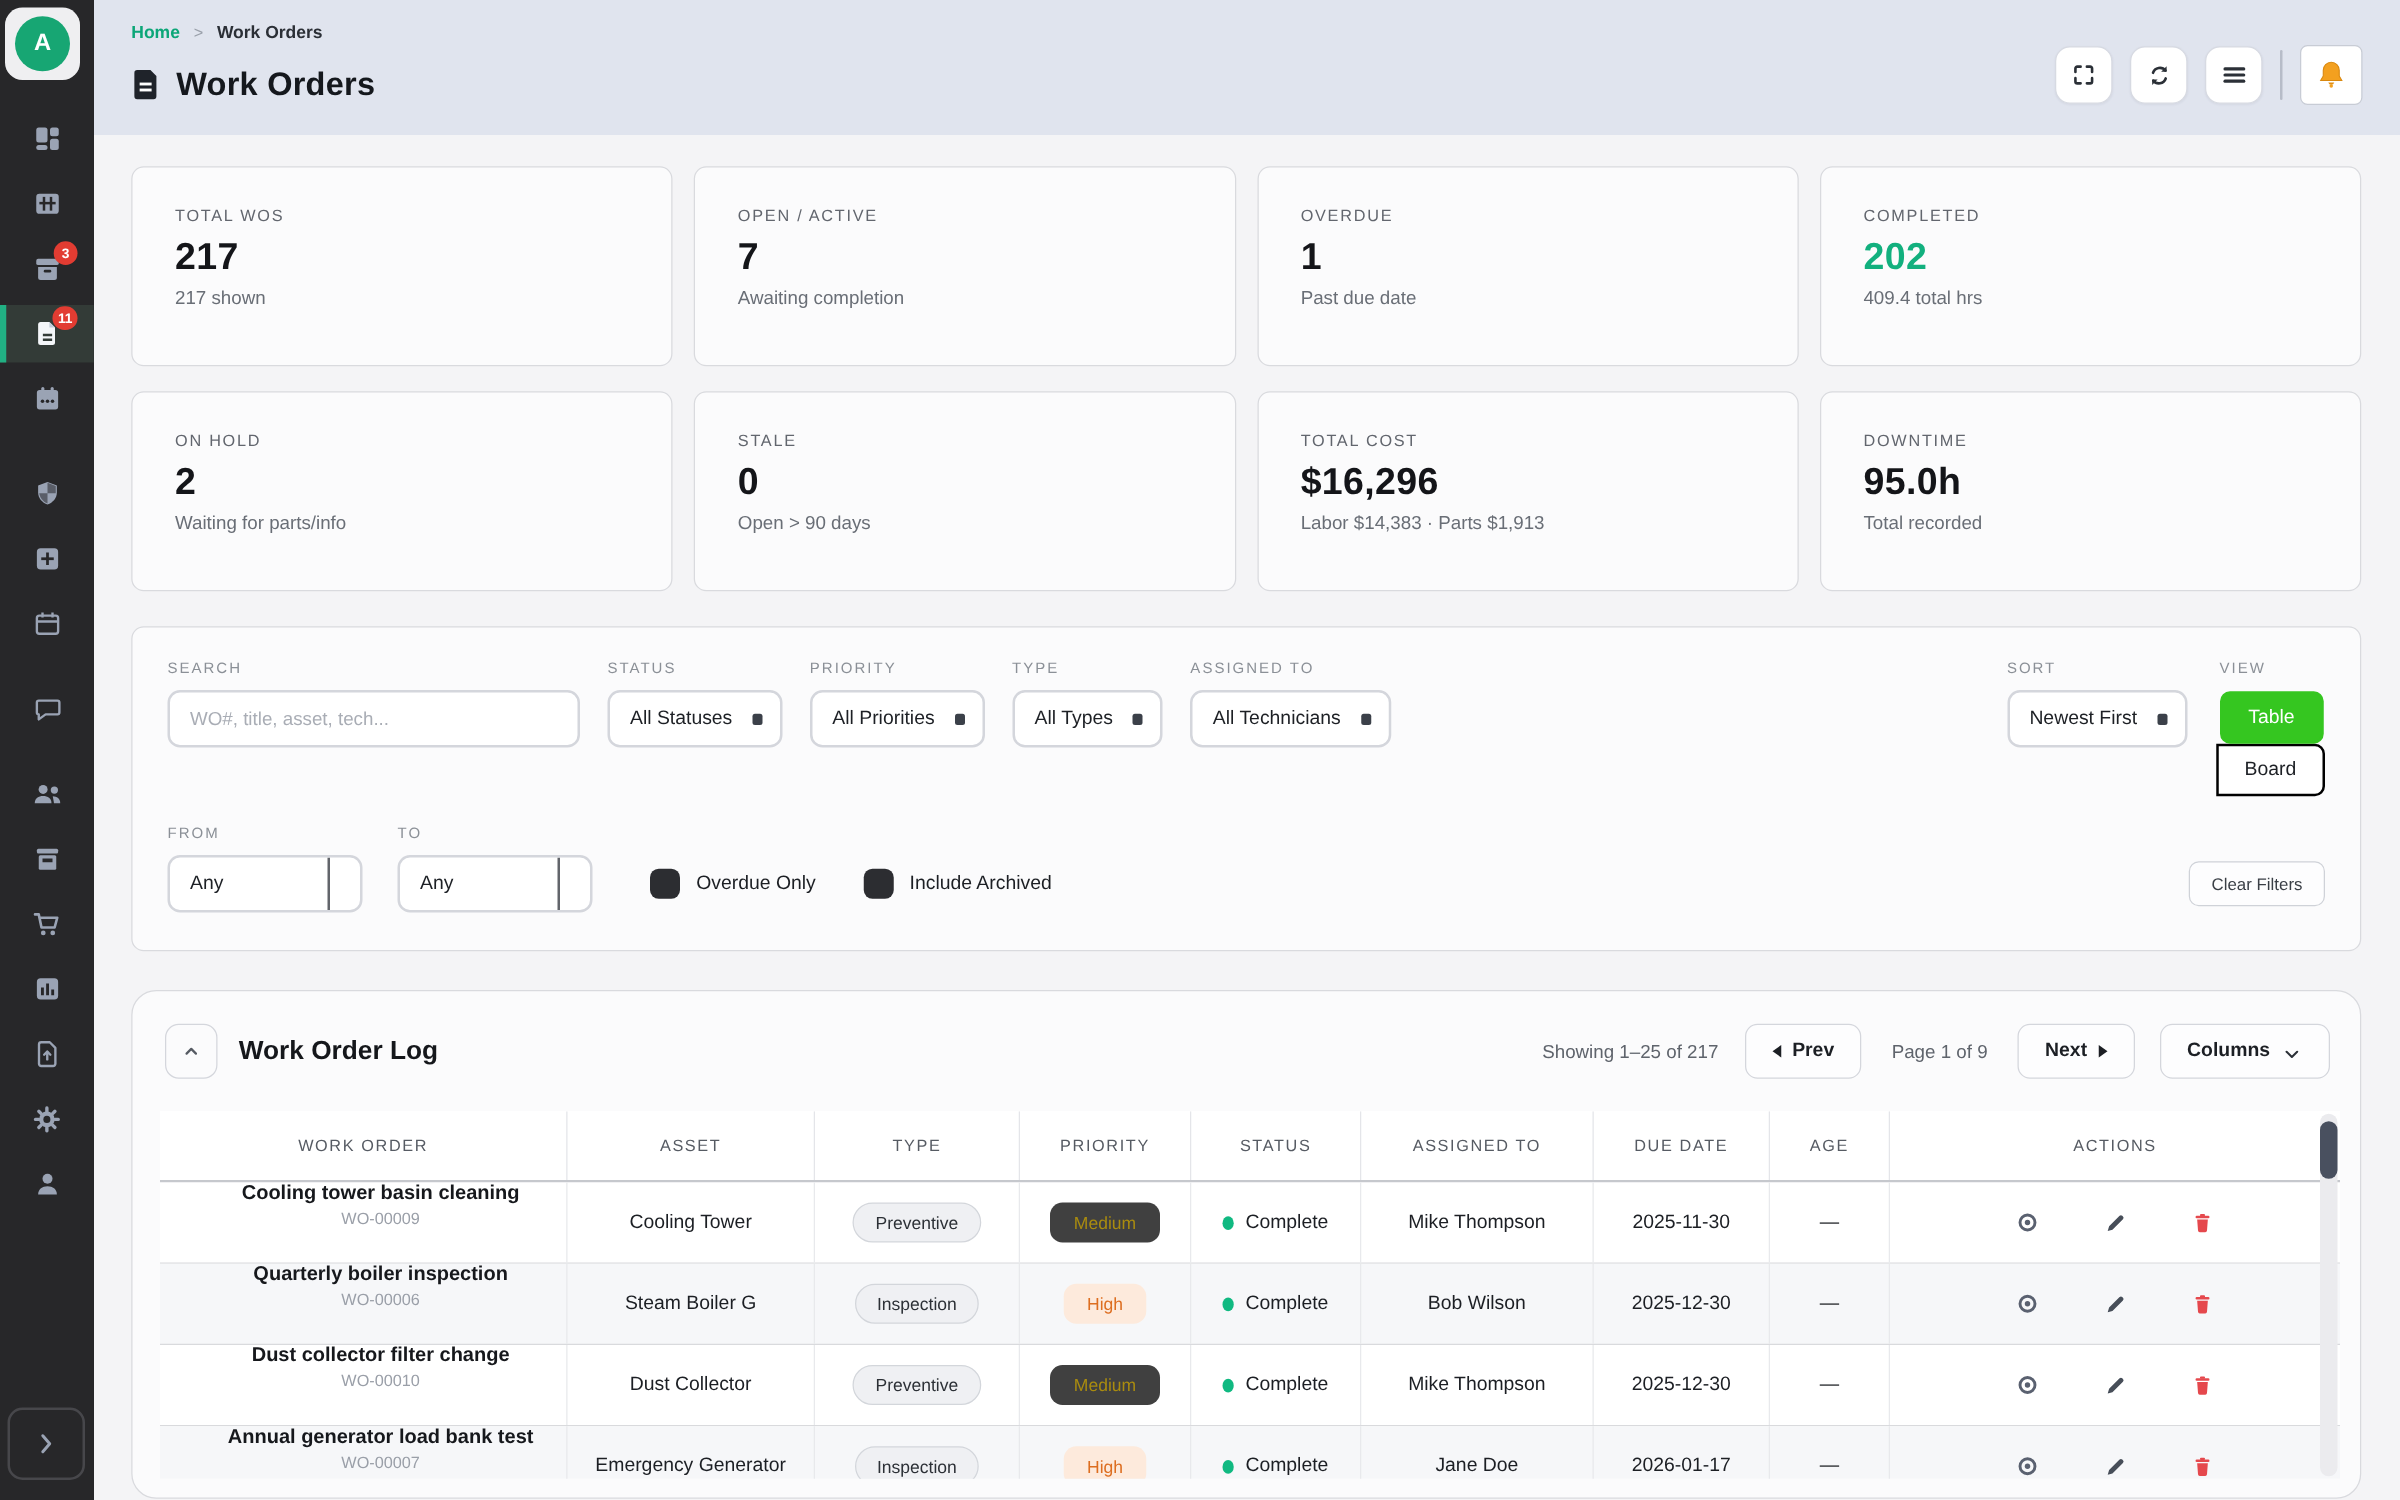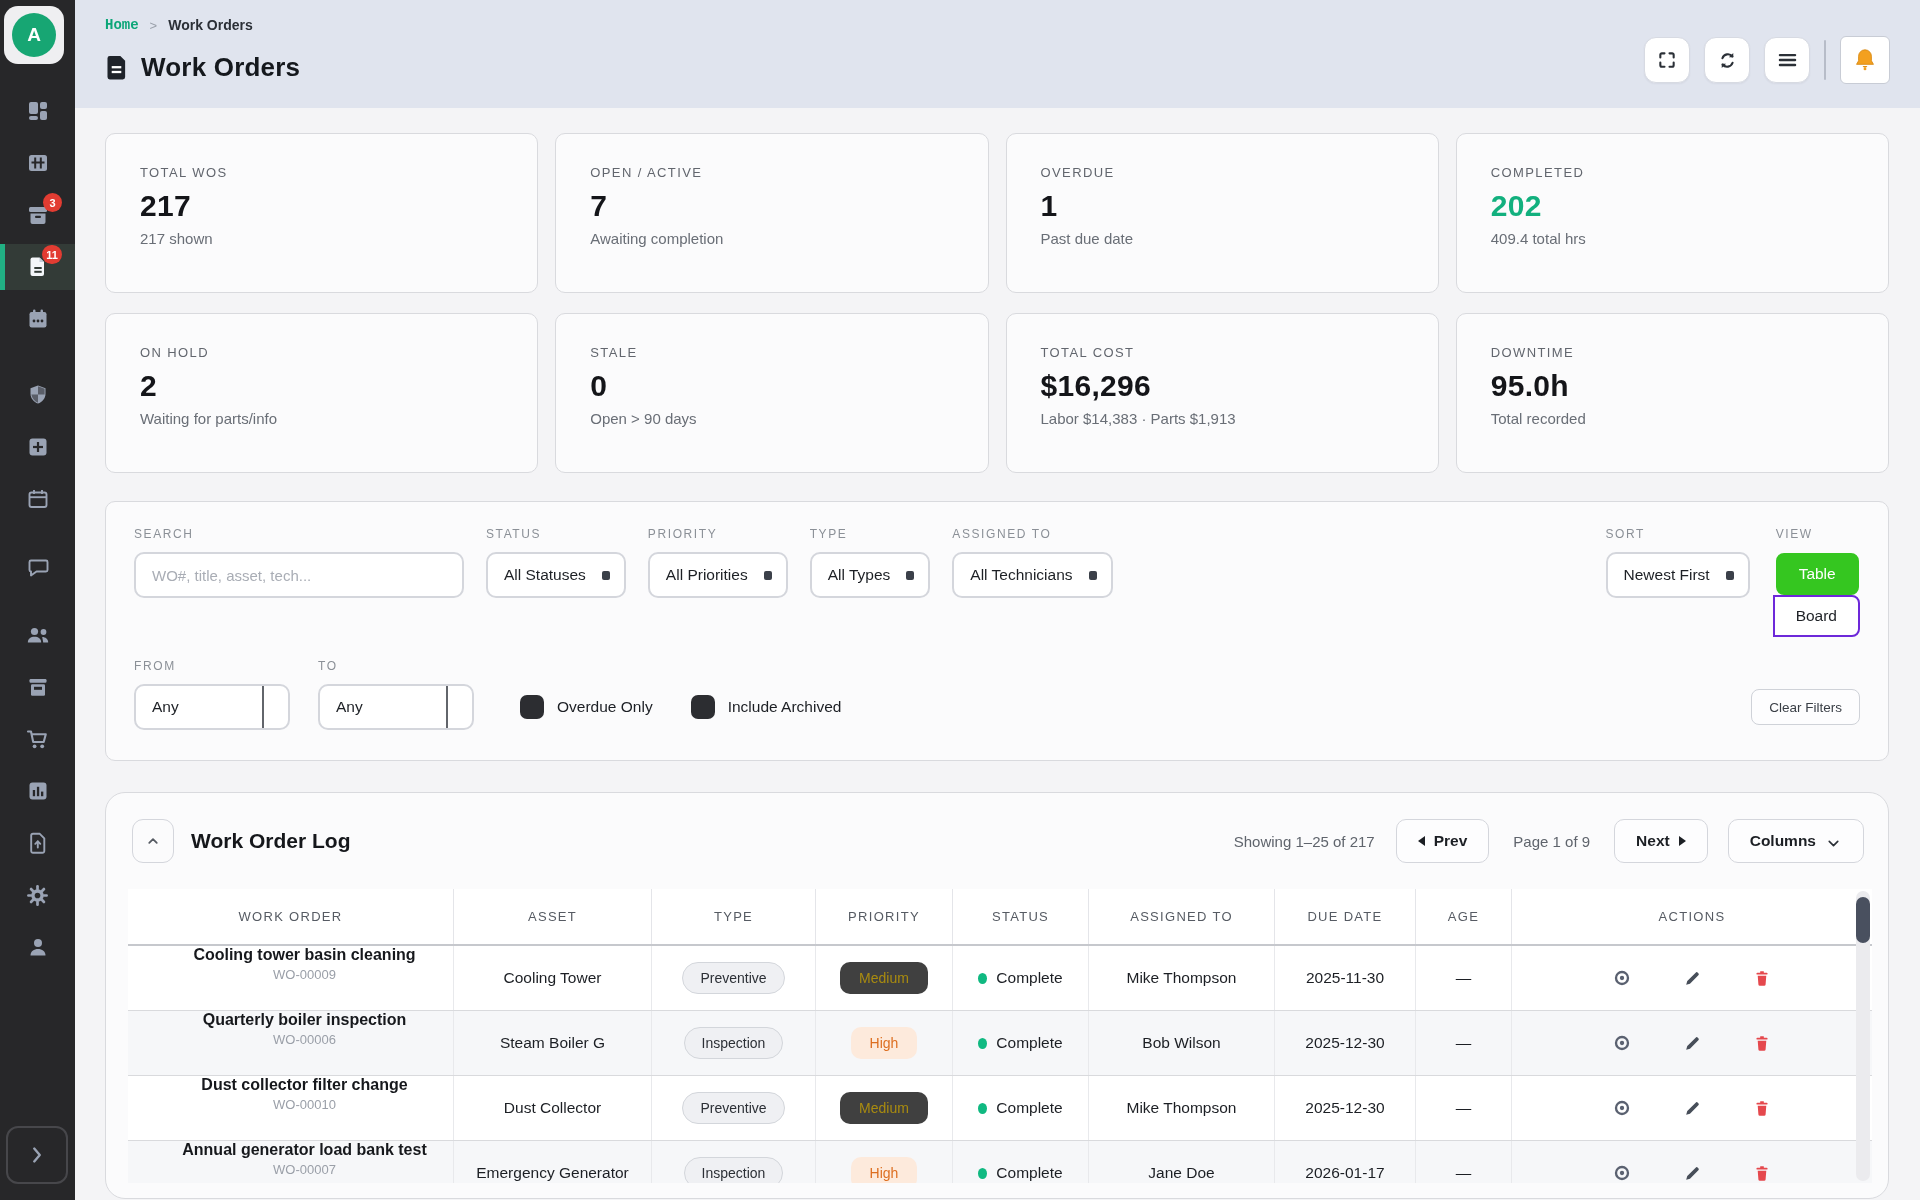--- a/index.html
+++ b/index.html
@@ -17,21 +17,21 @@
   .nav-item.active { background:#333b37; box-shadow:inset 5px 0 0 #21b083; }
   .nav-item svg { display:block; }
   .badge { position:absolute; top:1px; right:13px; min-width:19px; height:19px; padding:0 4px; background:#e23c32; border-radius:10px; color:#fff; font-size:11px; font-weight:bold; display:flex; align-items:center; justify-content:center; }
   .expand-btn { position:absolute; bottom:16px; left:6px; width:62px; height:58px; border:2px solid #47474b; border-radius:12px; display:flex; align-items:center; justify-content:center; cursor:pointer; background:transparent; }
 
   
   .main { margin-left:75px; width:1845px; }
 
   .topbar { height:108px; background:#e0e4ee; position:relative; padding-left:30px; }
   .breadcrumb { position:absolute; top:17px; left:30px; font-size:14px; display:flex; gap:11px; align-items:center; }
-  .bc-home { color:#0ca678; font-weight:600; cursor:pointer;font-family:Liberation Mono, monospace; }
+  .bc-home { color:#0ca678; font-weight:600; cursor:pointer; }
   .bc-sep { color:#9aa0aa; font-size:13px; }
   .bc-current { color:#2b2f36; font-weight:bold; }
   .title-row { position:absolute; left:30px; top:52px; display:flex; align-items:center; gap:13px; }
   .page-title { font-size:26px; font-weight:800; color:#15181d; letter-spacing:.2px; }
   .topbar-actions { position:absolute; right:30px; top:36px; display:flex; align-items:center; gap:14px; }
   .tb-btn { width:46px; height:46px; background:#fff; border:1px solid #d7dae2; border-radius:12px; display:flex; align-items:center; justify-content:center; cursor:pointer; box-shadow:0 1px 2px rgba(30,40,60,.06); }
   .tb-divider { width:2px; height:40px; background:#b7bcc8; border-radius:1px; }
   .bell-btn { width:50px; height:48px; background:#fff; border:1px solid #c8ccd5; border-radius:6px; display:flex; align-items:center; justify-content:center; cursor:pointer; }
 
   .content { padding:25px 31px 0 30px; }
@@ -51,21 +51,21 @@
   .f-label { font-size:12px; color:#8b9097; letter-spacing:1.6px; font-weight:500; margin-bottom:11px; }
   .f-input { width:330px; height:46px; background:#fff; border:2px solid #d4d6dc; border-radius:10px; padding:0 16px; font-size:15px; color:#1d2025; outline:none; font-family:"Liberation Sans", sans-serif; }
   .f-input::placeholder { color:#a9adb5; }
   .f-select { height:46px; background:#fff; border:2px solid #d4d6dc; border-radius:10px; padding:0 14px 0 16px; display:flex; align-items:center; gap:16px; cursor:pointer; }
   .f-select-text { font-size:15.5px; color:#1d2025; font-weight:500; }
   .sq-marker { width:8px; height:9px; background:#3b4049; border-radius:2px; flex:none; }
   .f-right { margin-left:auto; display:flex; gap:26px; }
   .seg-wrap { display:flex; align-items:flex-start; margin-top:1px;flex-direction:column; }
   .seg { height:42px; padding:0 21px; display:flex; align-items:center; font-size:15.5px; cursor:pointer; }
   .seg.active { background:#35c620; color:#fff; border:2px solid #35c620; border-radius:8px; z-index:1; font-weight:500; }
-  .seg.idle { background:#fff; color:#1d2025; border:2px solid #6d28d9; border-radius:0 8px 8px 0; margin-left:-3px; }
+  .seg.idle { background:#fff; color:#1d2025; border:2px solid #000000; border-radius:0 8px 8px 0; margin-left:-3px; }
   .f-row2 { display:flex; margin-top:22px; align-items:flex-end; }
   .datebox { width:156px; height:46px; background:#fff; border:2px solid #d4d6dc; border-radius:10px; display:flex; overflow:hidden; cursor:pointer; }
   .d-text { flex:1; display:flex; align-items:center; padding-left:16px; font-size:15.5px; color:#1d2025; }
   .d-sep { width:26px; border-left:2px solid #62656b; }
   .to-group { margin-left:28px; }
   .chk-row { display:flex; align-items:center; margin-left:46px; margin-bottom:11px; gap:38px; }
   .chk-item { display:flex; align-items:center; gap:13px; cursor:pointer; }
   .chk-box { width:24px; height:24px; background:#2c2d31; border-radius:7px; }
   .chk-label { font-size:15.5px; color:#1c1f24; }
   .clear-btn { margin-left:auto; margin-bottom:5px; height:36px; padding:0 17px; background:#fdfdfe; border:1.5px solid #cfd2d8; border-radius:8px; font-size:13.5px; color:#3a3f46; cursor:pointer; font-family:"Liberation Sans", sans-serif; }

